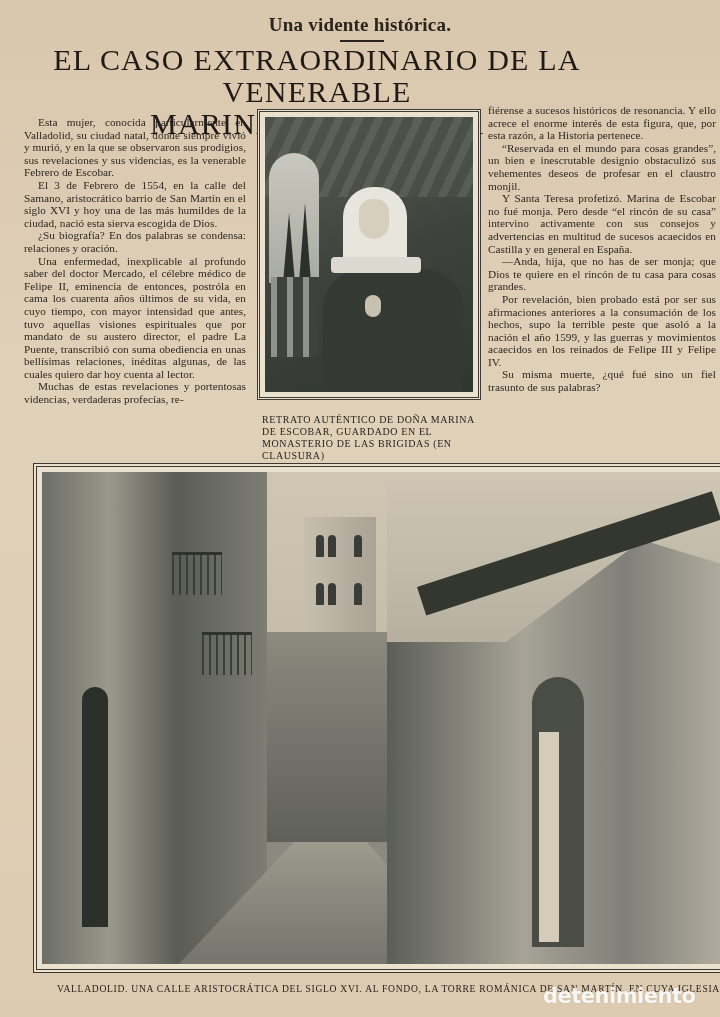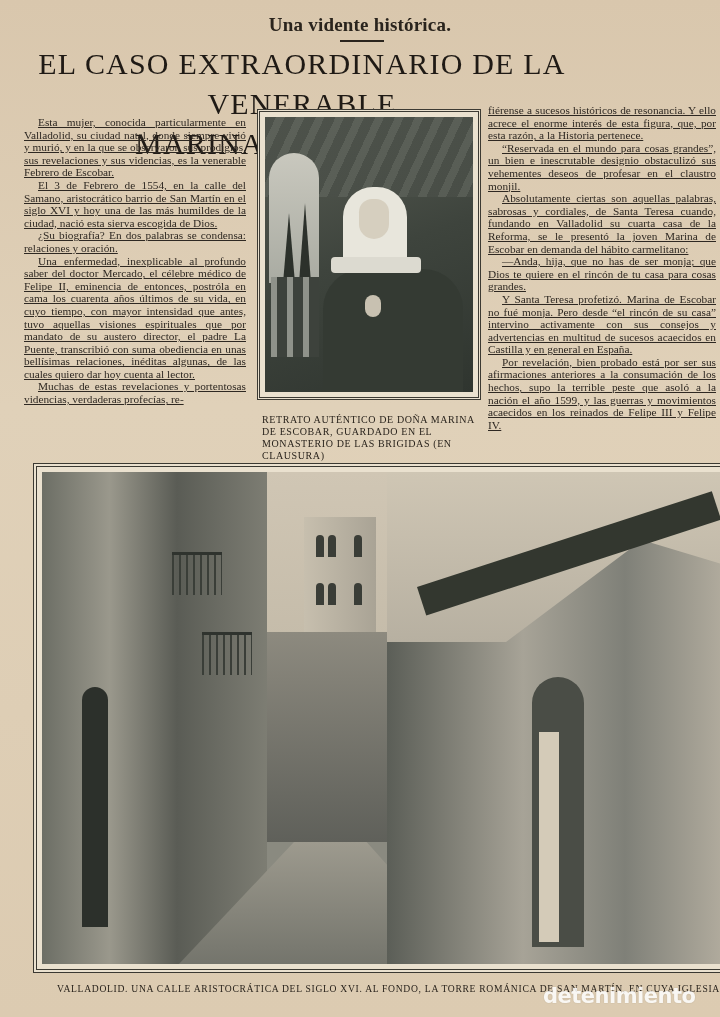--- a/index.html
+++ b/index.html
@@ -13,29 +13,28 @@
   }
   .page { position: absolute; inset: 0; }
   .kicker {
     position: absolute; top: 14px; left: 0; width: 720px; text-align: center;
     font-size: 19px; font-weight: bold; letter-spacing: 0.2px; color: #2a241d;
   }
   .kicker-rule {
     position: absolute; top: 40px; left: 340px; width: 44px; height: 2px; background: #2a241d;
   }
   .headline {
-    position: absolute; top: 44px; left: 0; width: 604px; text-align: center;
-    font-size: 30px; line-height: 40px; letter-spacing: 1.2px; color: #1f1a15;
+    position: absolute; top: 44px; left: 15px; width: 604px; text-align: center;
+    font-size: 30px; line-height: 32px; letter-spacing: 1.2px; color: #1f1a15;
     font-weight: normal;
   }
   .headline span { display: block; }
   .col {
     position: absolute; font-size: 11.3px; line-height: 12.6px; text-align: justify;
     color: #2e2822;
-    text-decoration: underline;
   }
   .col p { margin: 0; text-indent: 14px; }
   .col p.noindent { text-indent: 0; }
   .col-left { left: 24px; top: 116px; width: 222px; }
   .col-right { left: 488px; top: 104px; width: 228px; }
 
   .portrait-frame {
     position: absolute; left: 257px; top: 109px; width: 224px; height: 291px;
     border: 3px double #3c3a33; background: #eae1cf; padding: 5px; box-sizing: border-box;
   }
@@ -187,24 +186,24 @@
       <div class="face"></div>
       <div class="collar"></div>
       <div class="hands"></div>
     </div>
   </div>
   <div class="caption-small">Retrato auténtico de doña Marina de Escobar, guardado en el monasterio de las Brigidas (en clausura)</div>
 
   <div class="col col-right">
     <p class="noindent">fiérense a sucesos históricos de resonancia. Y ello acrece el enorme interés de esta figura, que, por esta razón, a la Historia pertenece.</p>
     <p>“Reservada en el mundo para cosas grandes”, un bien e inescrutable designio obstaculizó sus vehementes deseos de profesar en el claustro monjil.</p>
-    <p>Absolutamente ciertas son aquellas palabras, sabrosas y cordiales, de Santa Teresa cuando, fundando en Valladolid su cuarta casa de la Reforma, se le presentó la joven Marina de Escobar en demanda del hábito carmelitano:</p>
+    <p>Y Santa Teresa profetizó. Marina de Escobar no fué monja. Pero desde “el rincón de su casa” intervino activamente con sus consejos y advertencias en multitud de sucesos acaecidos en Castilla y en general en España.</p>
     <p>—Anda, hija, que no has de ser monja; que Dios te quiere en el rincón de tu casa para cosas grandes.</p>
-    <p>Y Santa Teresa profetizó. Marina de Escobar no fué monja. Pero desde “el rincón de su casa” intervino activamente con sus consejos y advertencias en multitud de sucesos acaecidos en Castilla y en general en España.</p>
     <p>Por revelación, bien probado está por ser sus afirmaciones anteriores a la consumación de los hechos, supo la terrible peste que asoló a la nación el año 1599, y las guerras y movimientos acaecidos en los reinados de Felipe III y Felipe IV.</p>
+    <p>Su misma muerte, ¿qué fué sino un fiel trasunto de sus palabras?</p>
   </div>
 
   <div class="photo-frame">
     <div class="photo">
       <div class="sky"></div>
       <div class="tower">
         <div class="win" style="left:12px; top:18px;"></div>
         <div class="win" style="left:24px; top:18px;"></div>
         <div class="win" style="left:50px; top:18px;"></div>
         <div class="win" style="left:12px; top:66px;"></div>

